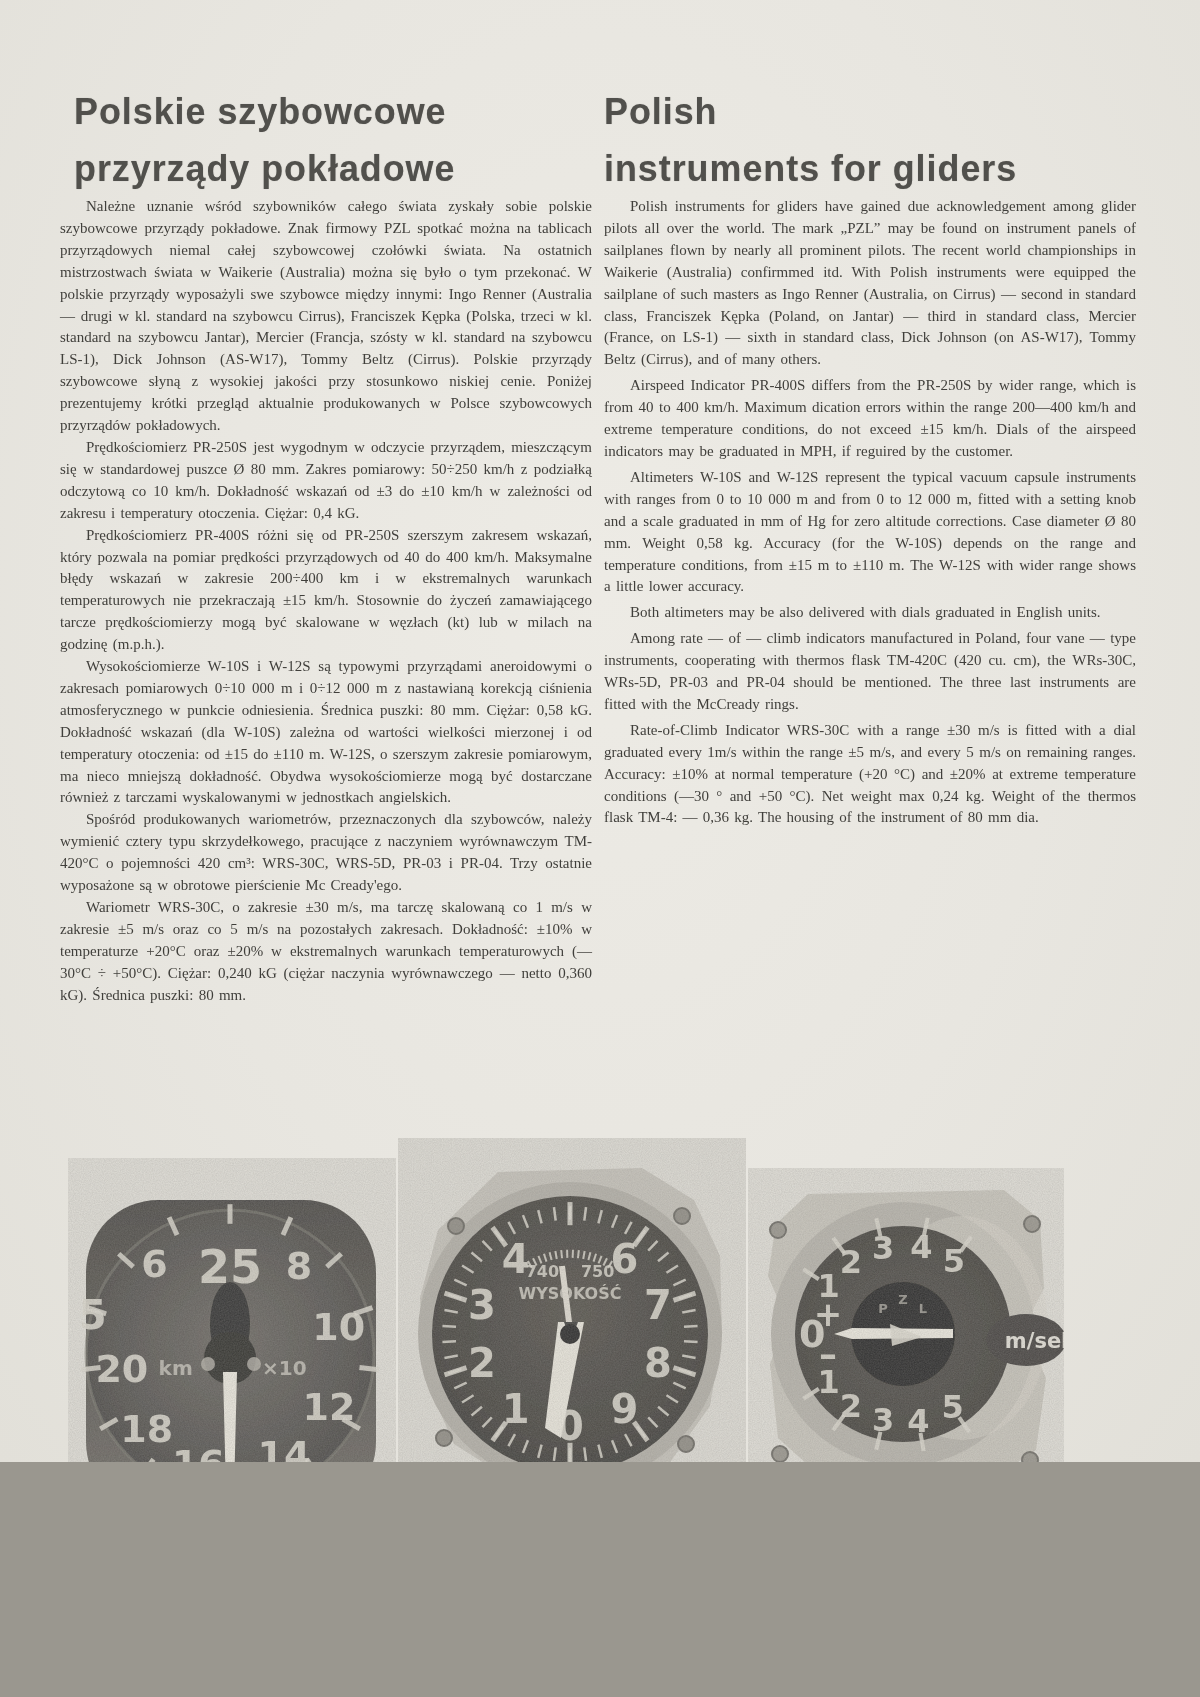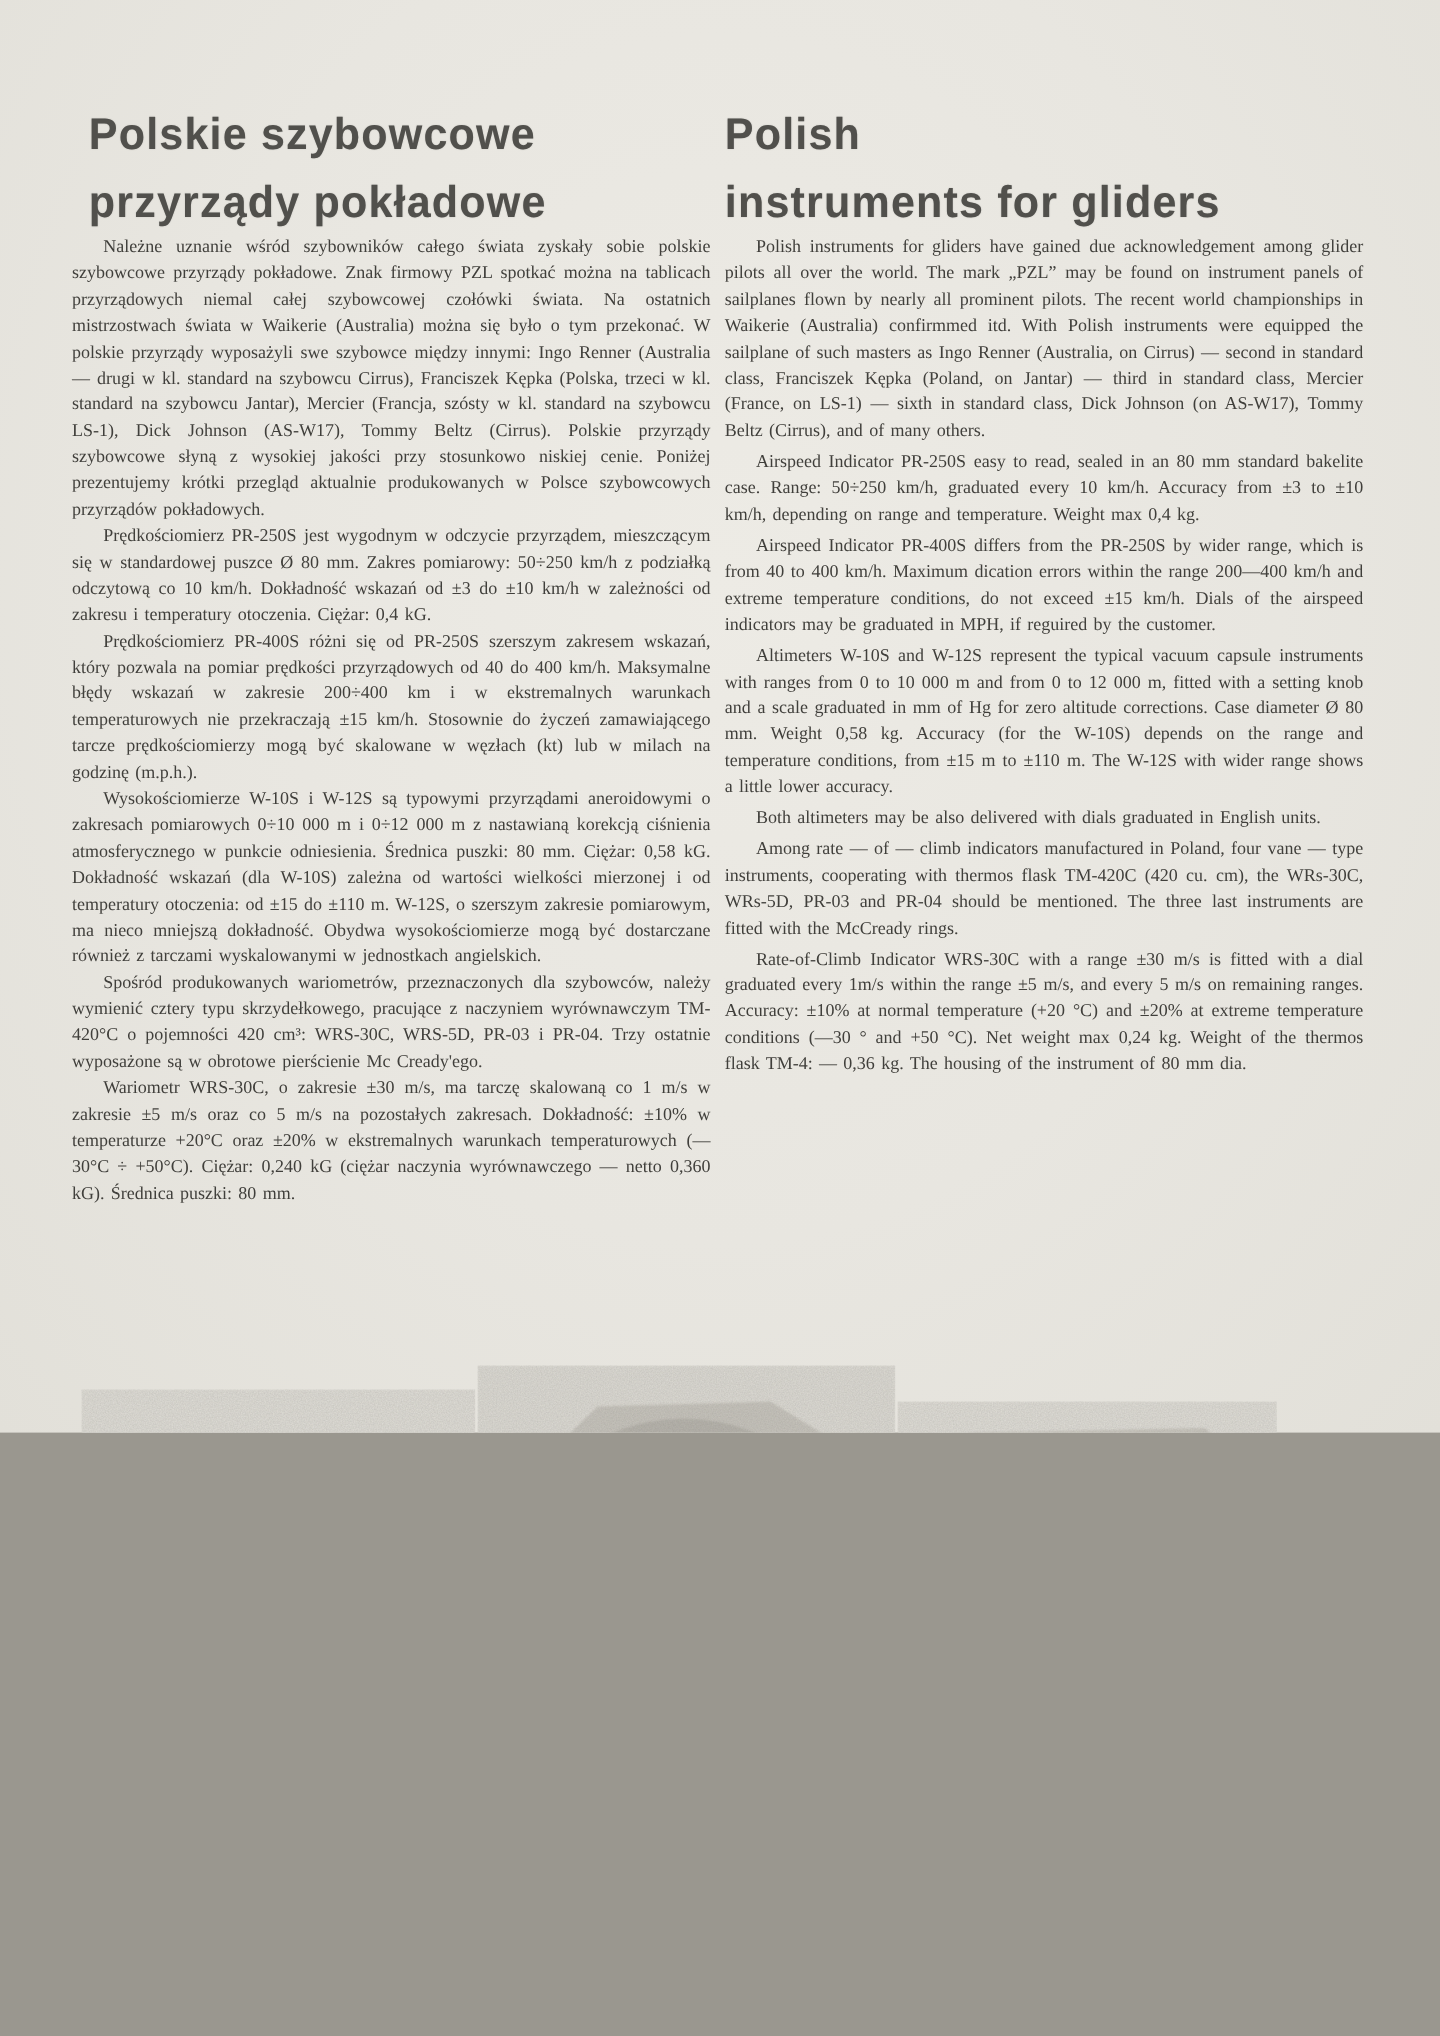--- a/index.html
+++ b/index.html
@@ -1,17 +1,17 @@
 <!DOCTYPE html>
 <html><head>
 <meta charset="utf-8">
 <style>
   html,body{margin:0;padding:0;}
   body{background:#9a978f;font-family:"Liberation Serif", serif;}
-  .page{position:relative;width:1200px;height:1194px;margin:0 auto;
+  .page{position:relative;width:1200px;height:1462px;margin:0 auto;
         background:radial-gradient(ellipse at 50% 40%, #edebe5 0%, #e8e6e0 55%, #e2e0d9 100%);
         overflow:hidden;color:#3e3d3a;}
   .title{position:absolute;white-space:pre-line;
          font-family:"Liberation Sans", sans-serif;font-weight:bold;
          font-size:37px;line-height:57px;letter-spacing:1px;color:#51504c;
          transform:scaleX(.97);transform-origin:left top;
          text-shadow:0 0 1px rgba(81,80,76,.35);}
   .title-pl{left:74px;top:58px;width:480px;}
   .title-en{left:604px;top:58px;width:520px;}
   .col{position:absolute;width:532px;font-size:15px;line-height:21.9px;
@@ -49,21 +49,20 @@
     <p class="para"><b class="lead"></b><span>Należne uznanie wśród szybowników całego świata zyskały sobie polskie szybowcowe przyrządy pokładowe. Znak firmowy PZL spotkać można na tablicach przyrządowych niemal całej szybowcowej czołówki świata. Na ostatnich mistrzostwach świata w Waikerie (Australia) można się było o tym przekonać. W polskie przyrządy wyposażyli swe szybowce między innymi: Ingo Renner (Australia — drugi w kl. standard na szybowcu Cirrus), Franciszek Kępka (Polska, trzeci w kl. standard na szybowcu Jantar), Mercier (Francja, szósty w kl. standard na szybowcu LS-1), Dick Johnson (AS-W17), Tommy Beltz (Cirrus). Polskie przyrządy szybowcowe słyną z wysokiej jakości przy stosunkowo niskiej cenie. Poniżej prezentujemy krótki przegląd aktualnie produkowanych w Polsce szybowcowych przyrządów pokładowych.</span></p>
     <p class="para"><b class="lead">Prędkościomierz PR-250S</b><span> jest wygodnym w odczycie przyrządem, mieszczącym się w standardowej puszce Ø 80 mm. Zakres pomiarowy: 50÷250 km/h z podziałką odczytową co 10 km/h. Dokładność wskazań od ±3 do ±10 km/h w zależności od zakresu i temperatury otoczenia. Ciężar: 0,4 kG.</span></p>
     <p class="para"><b class="lead">Prędkościomierz PR-400S</b><span> różni się od PR-250S szerszym zakresem wskazań, który pozwala na pomiar prędkości przyrządowych od 40 do 400 km/h. Maksymalne błędy wskazań w zakresie 200÷400 km i w ekstremalnych warunkach temperaturowych nie przekraczają ±15 km/h. Stosownie do życzeń zamawiającego tarcze prędkościomierzy mogą być skalowane w węzłach (kt) lub w milach na godzinę (m.p.h.).</span></p>
     <p class="para"><b class="lead">Wysokościomierze W-10S i W-12S</b><span> są typowymi przyrządami aneroidowymi o zakresach pomiarowych 0÷10 000 m i 0÷12 000 m z nastawianą korekcją ciśnienia atmosferycznego w punkcie odniesienia. Średnica puszki: 80 mm. Ciężar: 0,58 kG. Dokładność wskazań (dla W-10S) zależna od wartości wielkości mierzonej i od temperatury otoczenia: od ±15 do ±110 m. W-12S, o szerszym zakresie pomiarowym, ma nieco mniejszą dokładność. Obydwa wysokościomierze mogą być dostarczane również z tarczami wyskalowanymi w jednostkach angielskich.</span></p>
     <p class="para"><b class="lead"></b><span>Spośród produkowanych wariometrów, przeznaczonych dla szybowców, należy wymienić cztery typu skrzydełkowego, pracujące z naczyniem wyrównawczym TM-420°C o pojemności 420 cm³: WRS-30C, WRS-5D, PR-03 i PR-04. Trzy ostatnie wyposażone są w obrotowe pierścienie Mc Cready'ego.</span></p>
     <p class="para"><b class="lead">Wariometr WRS-30C,</b><span> o zakresie ±30 m/s, ma tarczę skalowaną co 1 m/s w zakresie ±5 m/s oraz co 5 m/s na pozostałych zakresach. Dokładność: ±10% w temperaturze +20°C oraz ±20% w ekstremalnych warunkach temperaturowych (—30°C ÷ +50°C). Ciężar: 0,240 kG (ciężar naczynia wyrównawczego — netto 0,360 kG). Średnica puszki: 80 mm.</span></p>
   </div>
 
   <div class="col col-right">
     <p class="para"><b class="lead"></b><span>Polish instruments for gliders have gained due acknowledgement among glider pilots all over the world. The mark „PZL” may be found on instrument panels of sailplanes flown by nearly all prominent pilots. The recent world championships in Waikerie (Australia) confirmmed itd. With Polish instruments were equipped the sailplane of such masters as Ingo Renner (Australia, on Cirrus) — second in standard class, Franciszek Kępka (Poland, on Jantar) — third in standard class, Mercier (France, on LS-1) — sixth in standard class, Dick Johnson (on AS-W17), Tommy Beltz (Cirrus), and of many others.</span></p>
-    <p class="para"><b class="lead">Airspeed Indicator PR-250S</b><span> easy to read, sealed in an 80 mm standard bakelite case. Range: 50÷250 km/h, graduated every 10 km/h. Accuracy from ±3 to ±10 km/h, depending on range and temperature. Weight max 0,4 kg.</span></p>
     <p class="para"><b class="lead">Airspeed Indicator PR-400S</b><span> differs from the PR-250S by wider range, which is from 40 to 400 km/h. Maximum dication errors within the range 200—400 km/h and extreme temperature conditions, do not exceed ±15 km/h. Dials of the airspeed indicators may be graduated in MPH, if reguired by the customer.</span></p>
     <p class="para"><b class="lead">Altimeters W-10S and W-12S</b><span> represent the typical vacuum capsule instruments with ranges from 0 to 10 000 m and from 0 to 12 000 m, fitted with a setting knob and a scale graduated in mm of Hg for zero altitude corrections. Case diameter Ø 80 mm. Weight 0,58 kg. Accuracy (for the W-10S) depends on the range and temperature conditions, from ±15 m to ±110 m. The W-12S with wider range shows a little lower accuracy.</span></p>
     <p class="para"><b class="lead"></b><span>Both altimeters may be also delivered with dials graduated in English units.</span></p>
     <p class="para"><b class="lead"></b><span>Among rate — of — climb indicators manufactured in Poland, four vane — type instruments, cooperating with thermos flask TM-420C (420 cu. cm), the WRs-30C, WRs-5D, PR-03 and PR-04 should be mentioned. The three last instruments are fitted with the McCready rings.</span></p>
     <p class="para"><b class="lead">Rate-of-Climb Indicator WRS-30C</b><span> with a range ±30 m/s is fitted with a dial graduated every 1m/s within the range ±5 m/s, and every 5 m/s on remaining ranges. Accuracy: ±10% at normal temperature (+20 °C) and ±20% at extreme temperature conditions (—30 ° and +50 °C). Net weight max 0,24 kg. Weight of the thermos flask TM-4: — 0,36 kg. The housing of the instrument of 80 mm dia.</span></p>
   </div>
 
   <figure class="fig" style="left:68px;top:1158px">
     <svg width="328" height="372" viewBox="0 0 328 372" xmlns="http://www.w3.org/2000/svg">
       <defs>

